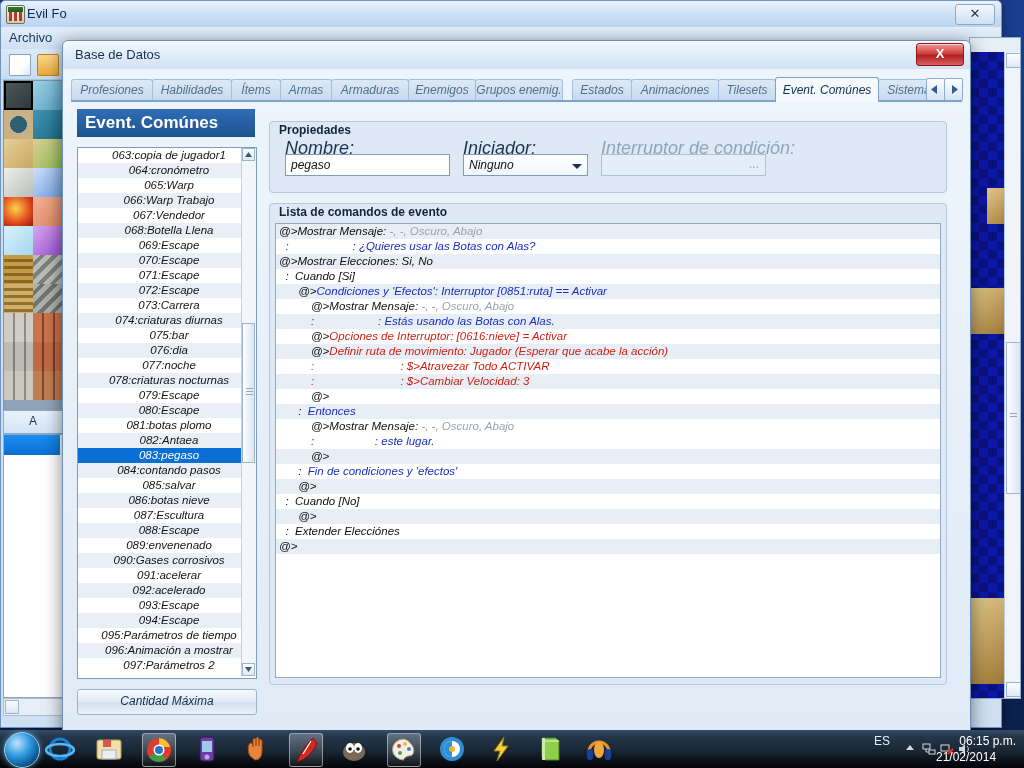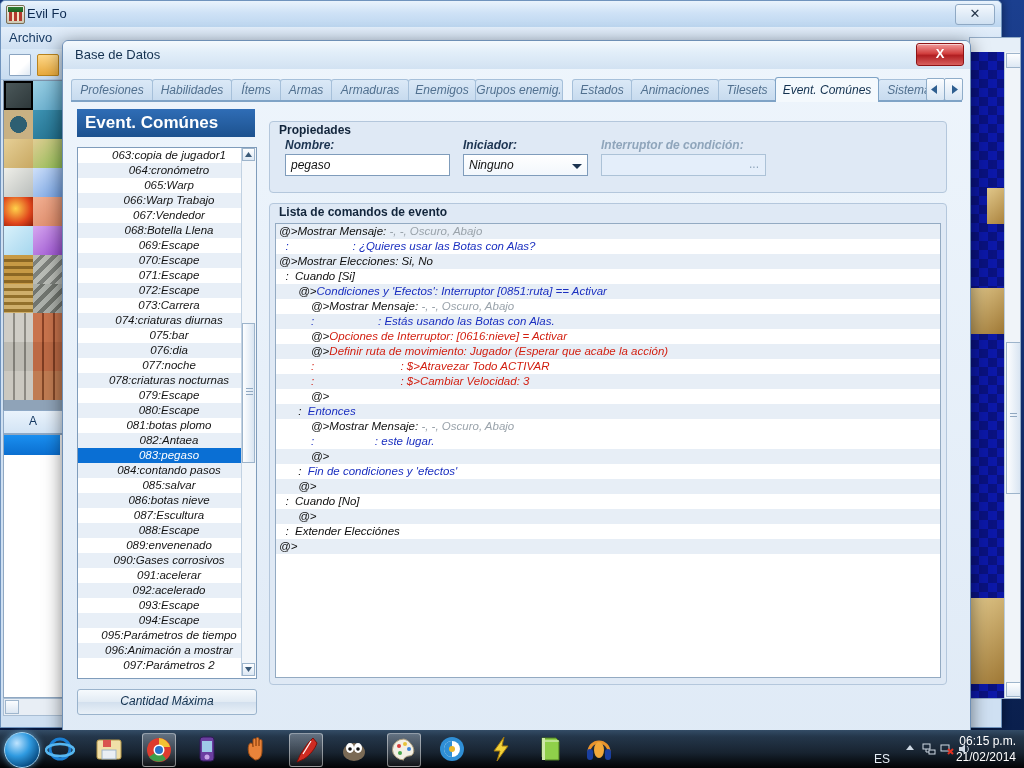--- a/index.html
+++ b/index.html
@@ -122,21 +122,21 @@
     background:linear-gradient(180deg,#f6fafd 0%,#e2ebf4 48%,#d3e0ee 52%,#e9f1f8 100%);
     border:1px solid #9ab3cc;border-radius:3px;color:#12314f;font-style:italic;font-size:12px;
     text-align:center;line-height:23px;}
 
   
   .groupbox{position:absolute;background:#dfe9f5;border:1px solid #b4c7dc;border-radius:4px;}
   .group-title{position:absolute;font-weight:bold;font-size:12px;color:#12253b;}
 
   #gb-prop{left:206px;top:80px;width:676px;height:70px;}
   #gb-prop-title{left:216px;top:82px;}
-  .fl-label{position:absolute;font-style:italic;font-size:12px;color:#1b3350;font-weight:bold;}
+  .fl-label{position:absolute;font-style:italic;font-size:18px;color:#1b3350;}
   .fl-label.dim{color:#8fa5bb;}
   #nombre-input{position:absolute;left:222px;top:113px;width:165px;height:22px;
     background:#fff;border:1px solid #7f9cbb;box-sizing:border-box;
     font-family:"Liberation Sans",sans-serif;font-size:12px;font-style:italic;color:#111;
     padding:0 5px;line-height:20px;}
   #iniciador-select{position:absolute;left:400px;top:113px;width:125px;height:22px;
     background:linear-gradient(180deg,#ffffff,#f2f7fc);border:1px solid #7f9cbb;box-sizing:border-box;}
   #iniciador-text{position:absolute;left:5px;top:3px;font-style:italic;font-size:12px;color:#111;}
   #iniciador-arrow{position:absolute;right:5px;top:9px;width:0;height:0;
     border-left:5px solid transparent;border-right:5px solid transparent;border-top:5px solid #1b3350;}
@@ -170,23 +170,23 @@
     border-top:1px solid #4a6versionless;}
   #taskbar-inner{position:absolute;left:0;top:0;width:1024px;height:38px;
     background:linear-gradient(180deg,rgba(80,120,160,.45),rgba(0,0,0,.7));}
   #start-orb{position:absolute;left:4px;top:2px;width:34px;height:34px;border-radius:50%;
     background:radial-gradient(circle at 35% 30%,#bfe4ff 0%,#2f9ae0 40%,#0a4f86 75%,#062f52 100%);
     border:1px solid #9fd3f3;box-shadow:0 0 6px rgba(120,200,255,.6);}
   .tb-item{position:absolute;top:3px;width:32px;height:32px;}
   .tb-item.pinned{background:linear-gradient(180deg,rgba(255,255,255,.28),rgba(255,255,255,.06));
     border:1px solid rgba(255,255,255,.45);border-radius:3px;}
   #tray{position:absolute;right:0;top:0;width:160px;height:38px;}
-  #tray-lang{position:absolute;left:10px;top:22px;color:#e6eef7;font-size:12px;}
+  #tray-lang{position:absolute;left:10px;top:4px;color:#e6eef7;font-size:12px;}
   #clock-time{position:absolute;right:8px;top:4px;color:#fff;font-size:12px;text-align:right;width:80px;}
-  #clock-date{position:absolute;right:8px;top:20px;color:#fff;font-size:12px;text-align:right;width:80px;}
+  #clock-date{position:absolute;right:8px;top:20px;color:#fff;font-size:12px;width:80px;}
   .tray-ic{position:absolute;top:12px;width:14px;height:14px;}
 </style>
 </head>
 <body>
 
 <div id="bg-app">
   <div id="bg-window">
     <div id="bg-titlebar">
       <div id="bg-app-icon"></div>
       <div id="bg-title-text">Evil Fo</div>

